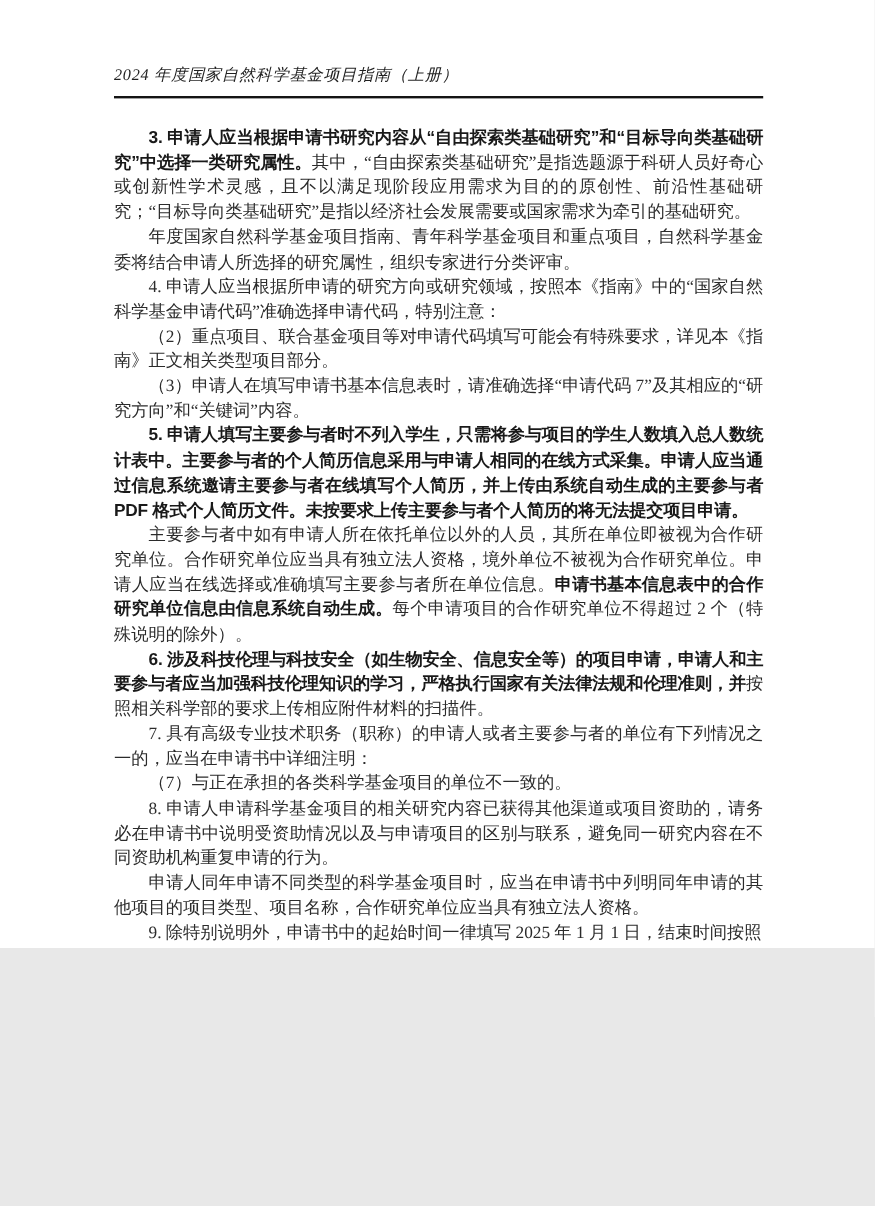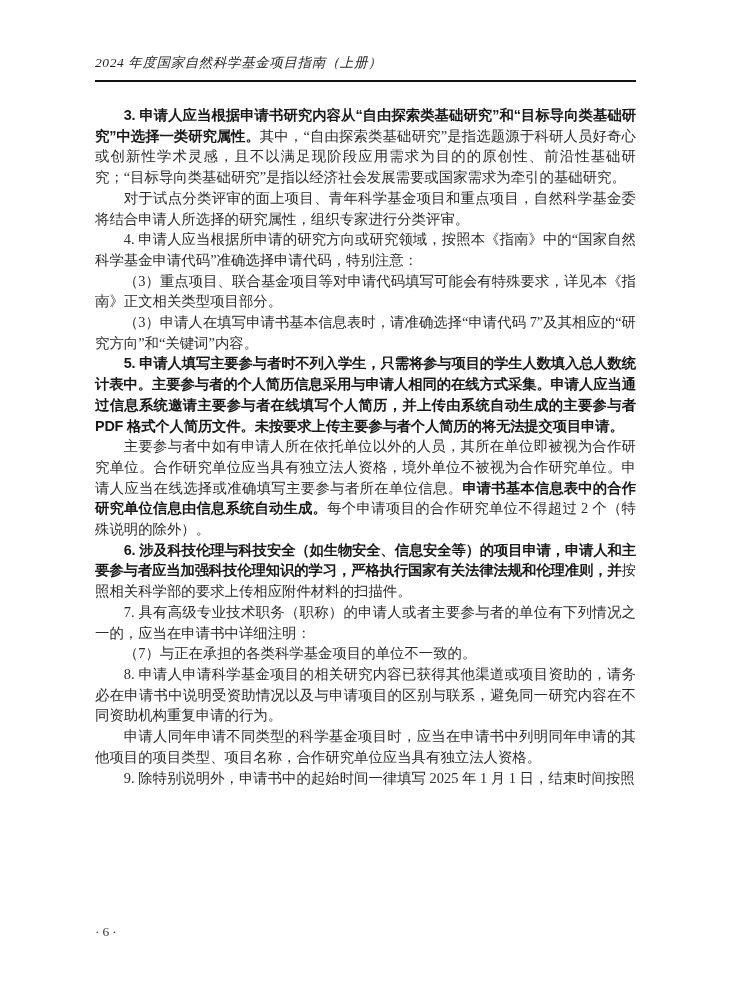--- a/index.html
+++ b/index.html
@@ -3,21 +3,21 @@
 <meta charset="utf-8">
 <style>
   html, body {
     margin: 0;
     padding: 0;
     background: #e8e8e8;
   }
   .page {
     position: relative;
     width: 729px;
-    height: 1005px;
+    height: 790px;
     margin: 0 auto;
     background: #ffffff;
     overflow: hidden;
     font-family: "Liberation Serif", serif;
     color: #2b2b2b;
   }
   .doc-header {
     position: absolute;
     left: 95px;
     top: 54px;
@@ -76,23 +76,23 @@
 
 <div class="page">
 
   <div class="doc-header">
     <span class="header-title">2024 年度国家自然科学基金项目指南（上册）</span>
     <div class="header-rule"></div>
   </div>
 
   <div class="doc-body">
       <p class="para"><span class="seg bold">3. 申请人应当根据申请书研究内容从“自由探索类基础研究”和“目标导向类基础研究”中选择一类研究属性。</span><span class="seg">其中，“自由探索类基础研究”是指选题源于科研人员好奇心或创新性学术灵感，且不以满足现阶段应用需求为目的的原创性、前沿性基础研究；“目标导向类基础研究”是指以经济社会发展需要或国家需求为牵引的基础研究。</span></p>
-      <p class="para"><span class="seg">对于试点分类评审的面上项目、青年科学基金项目和重点项目，自然科学基金委将结合申请人所选择的研究属性，组织专家进行分类评审。</span></p>
+      <p class="para"><span class="seg">年度国家自然科学基金项目指南、青年科学基金项目和重点项目，自然科学基金委将结合申请人所选择的研究属性，组织专家进行分类评审。</span></p>
       <p class="para"><span class="seg">4. 申请人应当根据所申请的研究方向或研究领域，按照本《指南》中的“国家自然科学基金申请代码”准确选择申请代码，特别注意：</span></p>
-      <p class="para"><span class="seg">（3）重点项目、联合基金项目等对申请代码填写可能会有特殊要求，详见本《指南》正文相关类型项目部分。</span></p>
+      <p class="para"><span class="seg">（2）重点项目、联合基金项目等对申请代码填写可能会有特殊要求，详见本《指南》正文相关类型项目部分。</span></p>
       <p class="para"><span class="seg">（3）申请人在填写申请书基本信息表时，请准确选择“申请代码 7”及其相应的“研究方向”和“关键词”内容。</span></p>
       <p class="para"><span class="seg bold">5. 申请人填写主要参与者时不列入学生，只需将参与项目的学生人数填入总人数统计表中。主要参与者的个人简历信息采用与申请人相同的在线方式采集。申请人应当通过信息系统邀请主要参与者在线填写个人简历，并上传由系统自动生成的主要参与者 PDF 格式个人简历文件。未按要求上传主要参与者个人简历的将无法提交项目申请。</span></p>
       <p class="para"><span class="seg">主要参与者中如有申请人所在依托单位以外的人员，其所在单位即被视为合作研究单位。合作研究单位应当具有独立法人资格，境外单位不被视为合作研究单位。申请人应当在线选择或准确填写主要参与者所在单位信息。</span><span class="seg bold">申请书基本信息表中的合作研究单位信息由信息系统自动生成。</span><span class="seg">每个申请项目的合作研究单位不得超过 2 个（特殊说明的除外）。</span></p>
       <p class="para"><span class="seg bold">6. 涉及科技伦理与科技安全（如生物安全、信息安全等）的项目申请，申请人和主要参与者应当加强科技伦理知识的学习，严格执行国家有关法律法规和伦理准则，并</span><span class="seg">按照相关科学部的要求上传相应附件材料的扫描件。</span></p>
       <p class="para"><span class="seg">7. 具有高级专业技术职务（职称）的申请人或者主要参与者的单位有下列情况之一的，应当在申请书中详细注明：</span></p>
       <p class="para"><span class="seg">（7）与正在承担的各类科学基金项目的单位不一致的。</span></p>
       <p class="para"><span class="seg">8. 申请人申请科学基金项目的相关研究内容已获得其他渠道或项目资助的，请务必在申请书中说明受资助情况以及与申请项目的区别与联系，避免同一研究内容在不同资助机构重复申请的行为。</span></p>
       <p class="para"><span class="seg">申请人同年申请不同类型的科学基金项目时，应当在申请书中列明同年申请的其他项目的项目类型、项目名称，合作研究单位应当具有独立法人资格。</span></p>
       <p class="para"><span class="seg">9. 除特别说明外，申请书中的起始时间一律填写 2025 年 1 月 1 日，结束时间按照</span></p>
     </div>

